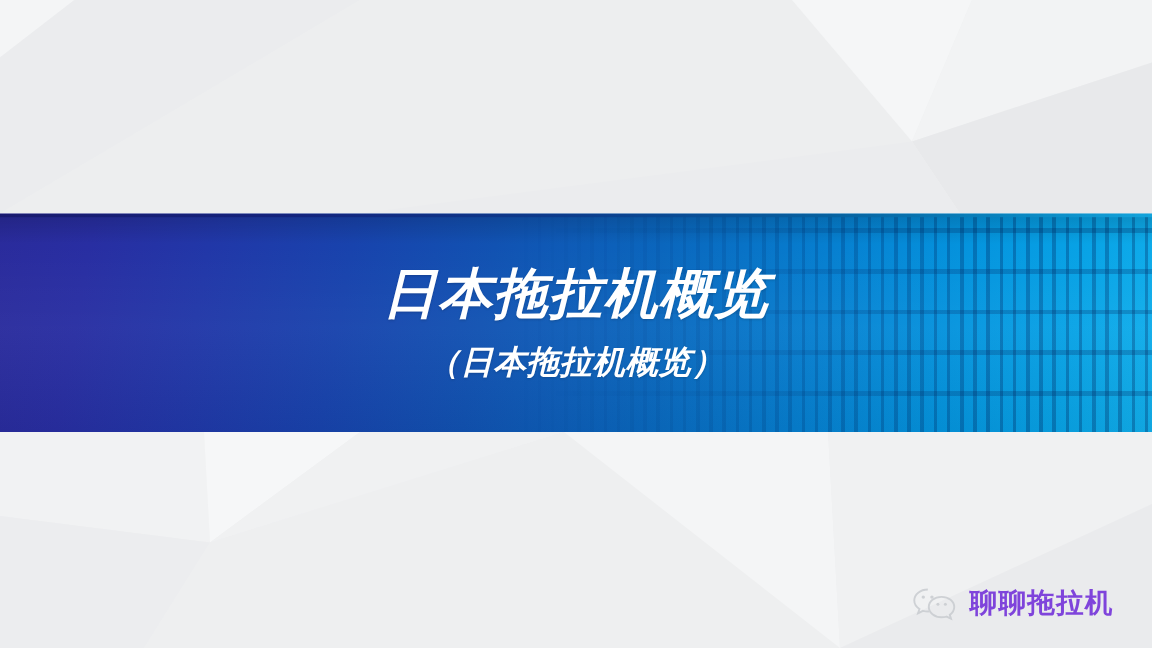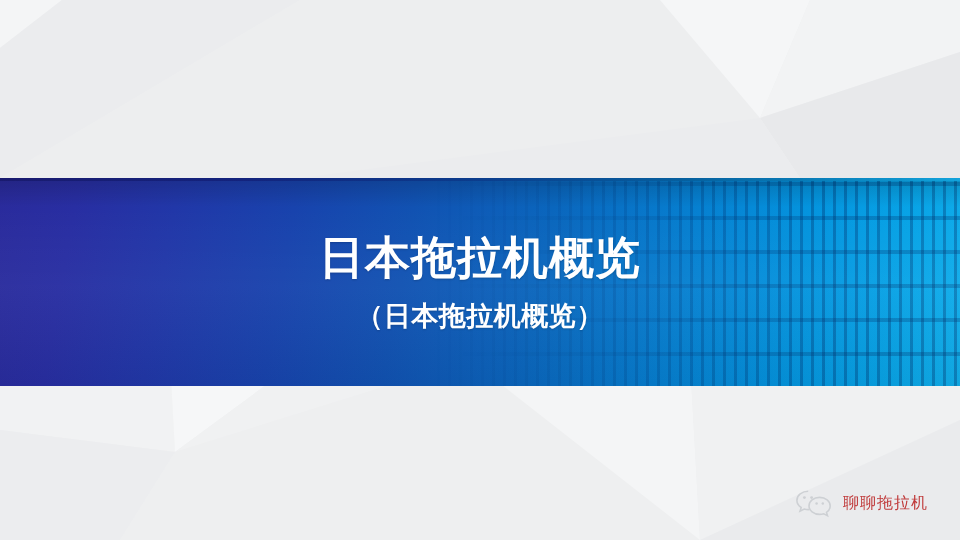--- a/index.html
+++ b/index.html
@@ -27,33 +27,34 @@
     height: 540px;
     display: block;
   }
 
   
   .banner {
     position: absolute;
     left: 0;
     top: 178px;
     width: 960px;
-    height: 208px;
+    height: 182px;
     overflow: hidden;
     background: linear-gradient(100deg,
         #2a2b9c 0%,
         #282ea2 8%,
         #2137a8 18%,
         #1843ad 30%,
         #1152b2 42%,
         #0a66bd 56%,
         #067fd0 70%,
         #0494de 82%,
         #08a3e6 92%,
         #11afec 100%);
+    font-style: italic;
   }
   .banner-topline {
     position: absolute;
     left: 0;
     top: 0;
     width: 960px;
     height: 3px;
     background: linear-gradient(100deg,
         #191a6e 0%,
         #13227c 25%,
@@ -135,23 +136,23 @@
     position: absolute;
     right: 32px;
     bottom: 22px;
     display: flex;
     align-items: center;
     gap: 9px;
     opacity: .85;
   }
   .wechat-icon { display: block; }
   .watermark-text {
-    color: #b91c1c;
-    font-size: 16px;
-    font-weight: normal;
+    color: #6d28d9;
+    font-size: 23px;
+    font-weight: bold;
     letter-spacing: 1px;
     line-height: 1;
     white-space: nowrap;
   }
 </style>
 </head>
 <body>
 
 <div id="slide">
 

